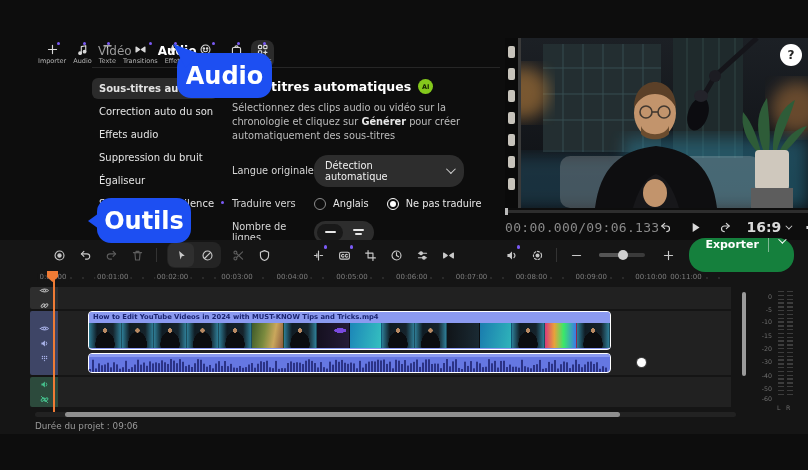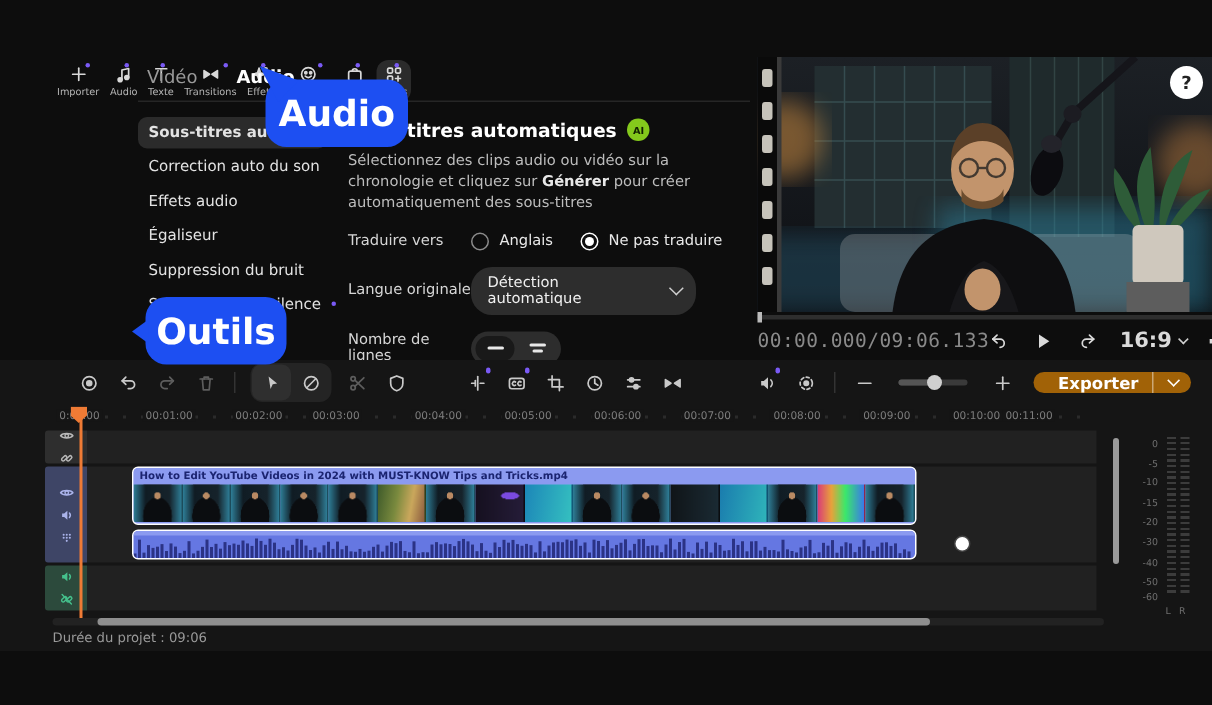--- a/index.html
+++ b/index.html
@@ -90,21 +90,21 @@
   .tbtn.disabled { color:#5d5d5d; }
   .tbtn .dot { top:2px; right:4px; width:3.5px; height:3.5px; }
   .tbtn.boxed { background:#2f2f2f; border-radius:6px; }
   .tool-pill { display:flex; background:#242424; border-radius:8px; padding:1px; margin:0 4px; }
   .tsep { width:1px; height:14px; background:#333; margin:0 6px; }
   .tl-spacer { flex:1; }
   .zoom-slider { display:flex; align-items:center; gap:9px; margin:0 10px; }
   .zs-track { position:relative; width:46px; height:4px; border-radius:2px; background:#3a3a3a; }
   .zs-fill { position:absolute; left:0; top:0; height:4px; width:22px; border-radius:2px; background:#555; }
   .zs-handle { position:absolute; left:19px; top:-3px; width:10px; height:10px; border-radius:50%; background:#cfcfcf; cursor:pointer; }
-  .export-btn { display:flex; align-items:center; background:#a16207; border-radius:16px; height:14px;
+  .export-btn { display:flex; align-items:flex-start; background:#15803d; border-radius:16px; height:34px;
     padding:0 10px 0 16px; margin-left:8px; cursor:pointer; }
   .export-btn .lbl { color:#fff; font-size:11px; font-weight:bold; }
   .export-btn .sep { width:1px; height:14px; background:rgba(255,255,255,.45); margin:0 9px; }
   .export-btn .chev { border-color:#fff; width:6px; height:6px; }
 
   .ruler { position:absolute; left:0; top:30px; width:740px; height:16px; }
   .ruler-dots { position:absolute; left:46px; right:10px; top:7px; height:2px;
     background:repeating-linear-gradient(90deg,#3c3c3c 0 2px, transparent 2px 12px); opacity:.55; }
   .ruler-label { position:absolute; top:3px; font-size:7px; color:#7d7d7d; transform:translateX(-50%); white-space:nowrap; background:#151515; padding:0 2px; }
 
@@ -240,51 +240,51 @@
   <div class="abs panel">
     <div class="tabs" id="tabs">
         <span class="tab">Vidéo</span>
         <span class="tab active">Audio</span>
       </div>
     <div class="panel-body">
       <div class="tool-list" id="toolList">
           <div class="tool-item selected">Sous-titres automatiques</div>
           <div class="tool-item">Correction auto du son</div>
           <div class="tool-item">Effets audio</div>
+          <div class="tool-item">Suppression du bruit</div>
           <div class="tool-item">Égaliseur</div>
-          <div class="tool-item">Suppression du bruit</div>
           <div class="tool-item">Suppression du silence<span class="dot"></span></div>
         </div>
       <div class="settings">
         <div class="settings-title">
           <span class="t">Sous-titres automatiques</span>
           <span class="ai-badge">AI</span>
         </div>
         <div class="desc">
           <span>Sélectionnez des clips audio ou vidéo sur la chronologie et cliquez sur </span><b>Générer</b><span> pour créer automatiquement des sous-titres</span>
+        </div>
+        <div class="field-row">
+          <span class="field-label">Langue originale</span>
+          <div class="dropdown">
+            <span class="val">Détection automatique</span>
+            <span class="chev"></span>
+          </div>
         </div>
         <div class="field-row">
           <span class="field-label">Traduire vers</span>
           <div class="radio-group" id="radioGroup">
               <span class="radio-opt">
                 <span class="radio-circle"></span>
                 <span class="lbl">Anglais</span>
               </span>
               <span class="radio-opt selected">
                 <span class="radio-circle"></span>
                 <span class="lbl">Ne pas traduire</span>
               </span>
             </div>
-        </div>
-        <div class="field-row">
-          <span class="field-label">Langue originale</span>
-          <div class="dropdown">
-            <span class="val">Détection automatique</span>
-            <span class="chev"></span>
-          </div>
         </div>
         <div class="field-row">
           <span class="field-label">Nombre de lignes</span>
           <div class="lines-toggle">
             <span class="lines-btn active">
                 <i></i>
               </span>
             <span class="lines-btn">
                 <i></i>
                 <i class="short"></i>
@@ -580,21 +580,21 @@
           <span class="sep"></span>
           <span class="chev"></span>
         </span>
       </div>
 
     <div class="ruler" id="ruler">
         <div class="ruler-dots"></div>
         <span class="ruler-label" style="left: 53px;">0:00:00</span>
         <span class="ruler-label" style="left: 112.8px;">00:01:00</span>
         <span class="ruler-label" style="left: 172.6px;">00:02:00</span>
-        <span class="ruler-label" style="left: 224px;">00:03:00</span>
+        <span class="ruler-label" style="left: 237px;">00:03:00</span>
         <span class="ruler-label" style="left: 292.2px;">00:04:00</span>
         <span class="ruler-label" style="left: 352px;">00:05:00</span>
         <span class="ruler-label" style="left: 411.8px;">00:06:00</span>
         <span class="ruler-label" style="left: 471.6px;">00:07:00</span>
         <span class="ruler-label" style="left: 531.4px;">00:08:00</span>
         <span class="ruler-label" style="left: 591.2px;">00:09:00</span>
         <span class="ruler-label" style="left: 651px;">00:10:00</span>
         <span class="ruler-label" style="left: 686px;">00:11:00</span>
       </div>
     <div class="playhead-line"></div>

